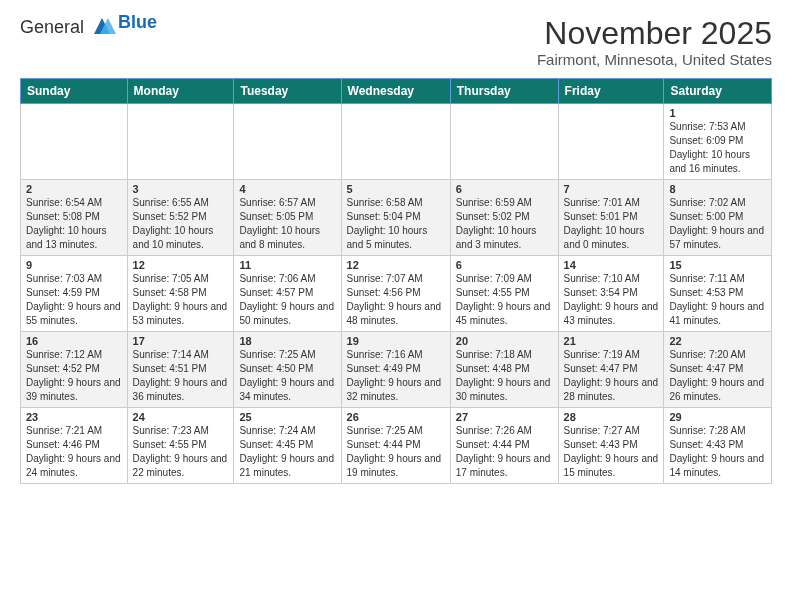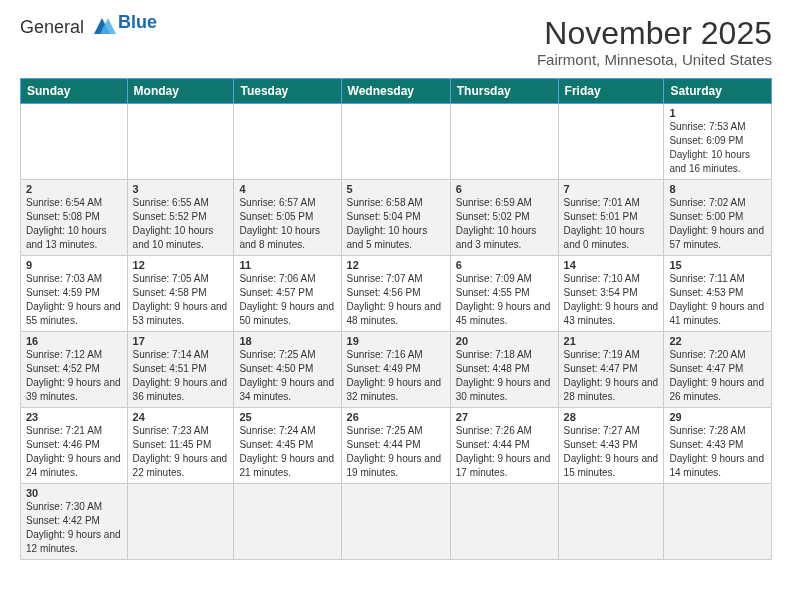--- a/index.html
+++ b/index.html
@@ -271,21 +271,21 @@
         <tr class="row-white">
           <td>
             <span class="day-num">23</span>
             <div class="day-info">Sunrise: 7:21 AM
 Sunset: 4:46 PM
 Daylight: 9 hours and 24 minutes.</div>
           </td>
           <td>
             <span class="day-num">24</span>
             <div class="day-info">Sunrise: 7:23 AM
-Sunset: 11:45 PM
+Sunset: 4:55 PM
 Daylight: 9 hours and 22 minutes.</div>
           </td>
           <td>
             <span class="day-num">25</span>
             <div class="day-info">Sunrise: 7:24 AM
 Sunset: 4:45 PM
 Daylight: 9 hours and 21 minutes.</div>
           </td>
           <td>
             <span class="day-num">26</span>
@@ -304,30 +304,16 @@
             <div class="day-info">Sunrise: 7:27 AM
 Sunset: 4:43 PM
 Daylight: 9 hours and 15 minutes.</div>
           </td>
           <td>
             <span class="day-num">29</span>
             <div class="day-info">Sunrise: 7:28 AM
 Sunset: 4:43 PM
 Daylight: 9 hours and 14 minutes.</div>
           </td>
-        </tr>
-        <tr class="row-shaded">
-          <td>
-            <span class="day-num">30</span>
-            <div class="day-info">Sunrise: 7:30 AM
-Sunset: 4:42 PM
-Daylight: 9 hours and 12 minutes.</div>
-          </td>
-          <td></td>
-          <td></td>
-          <td></td>
-          <td></td>
-          <td></td>
-          <td></td>
         </tr>
       </tbody>
   </table>
 </div>
 
 </body></html>

